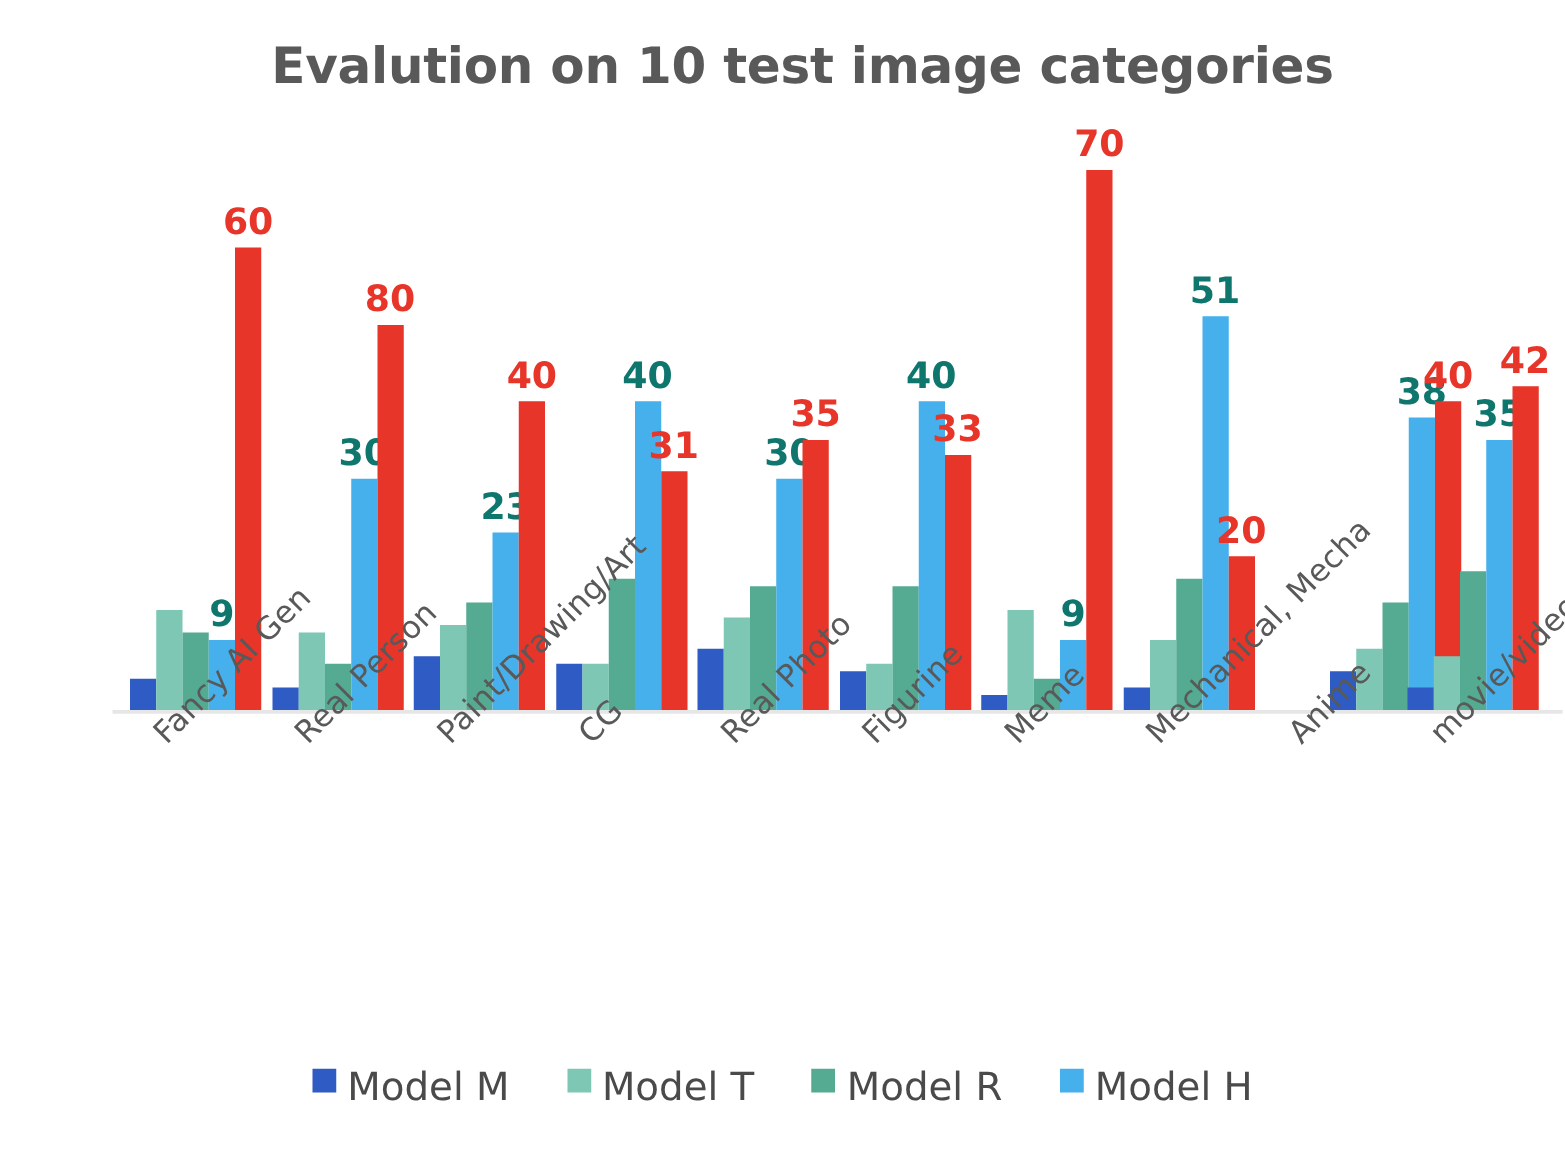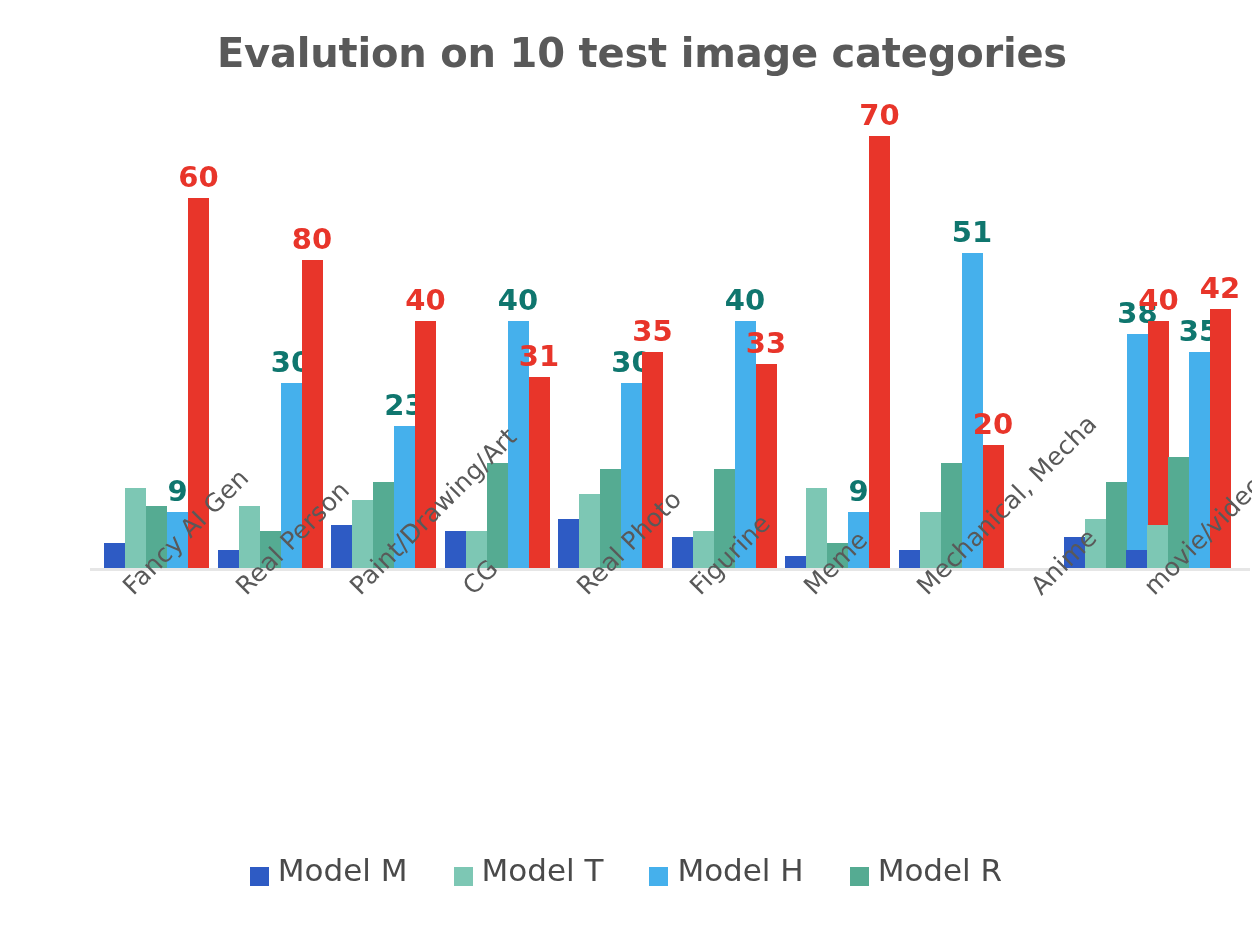--- a/index.html
+++ b/index.html
@@ -99,21 +99,21 @@
     left: 0;
     top: 855px;
     width: 1252px;
     display: flex;
     justify-content: center;
     align-items: center;
     gap: 46px;
   }
   .legend-item {
     display: flex;
-    align-items: flex-end;
+    align-items: flex-start;
     gap: 9px;
   }
   .legend-swatch {
     width: 19px;
     height: 19px;
     display: block;
     flex: 0 0 auto;
   }
   .legend-label {
     font-size: 31px;
@@ -240,22 +240,22 @@
   <div class="legend" id="legend">
       <div class="legend-item">
         <span class="legend-swatch" style="background: rgb(46, 91, 196);"></span>
         <span class="legend-label">Model M</span>
       </div>
       <div class="legend-item">
         <span class="legend-swatch" style="background: rgb(125, 199, 180);"></span>
         <span class="legend-label">Model T</span>
       </div>
       <div class="legend-item">
+        <span class="legend-swatch" style="background: rgb(85, 171, 146);"></span>
+        <span class="legend-label">Model R</span>
+      </div>
+      <div class="legend-item">
         <span class="legend-swatch" style="background: rgb(69, 176, 236);"></span>
         <span class="legend-label">Model H</span>
       </div>
-      <div class="legend-item">
-        <span class="legend-swatch" style="background: rgb(85, 171, 146);"></span>
-        <span class="legend-label">Model R</span>
-      </div>
     </div>
 
 </div>
 
 </body></html>

